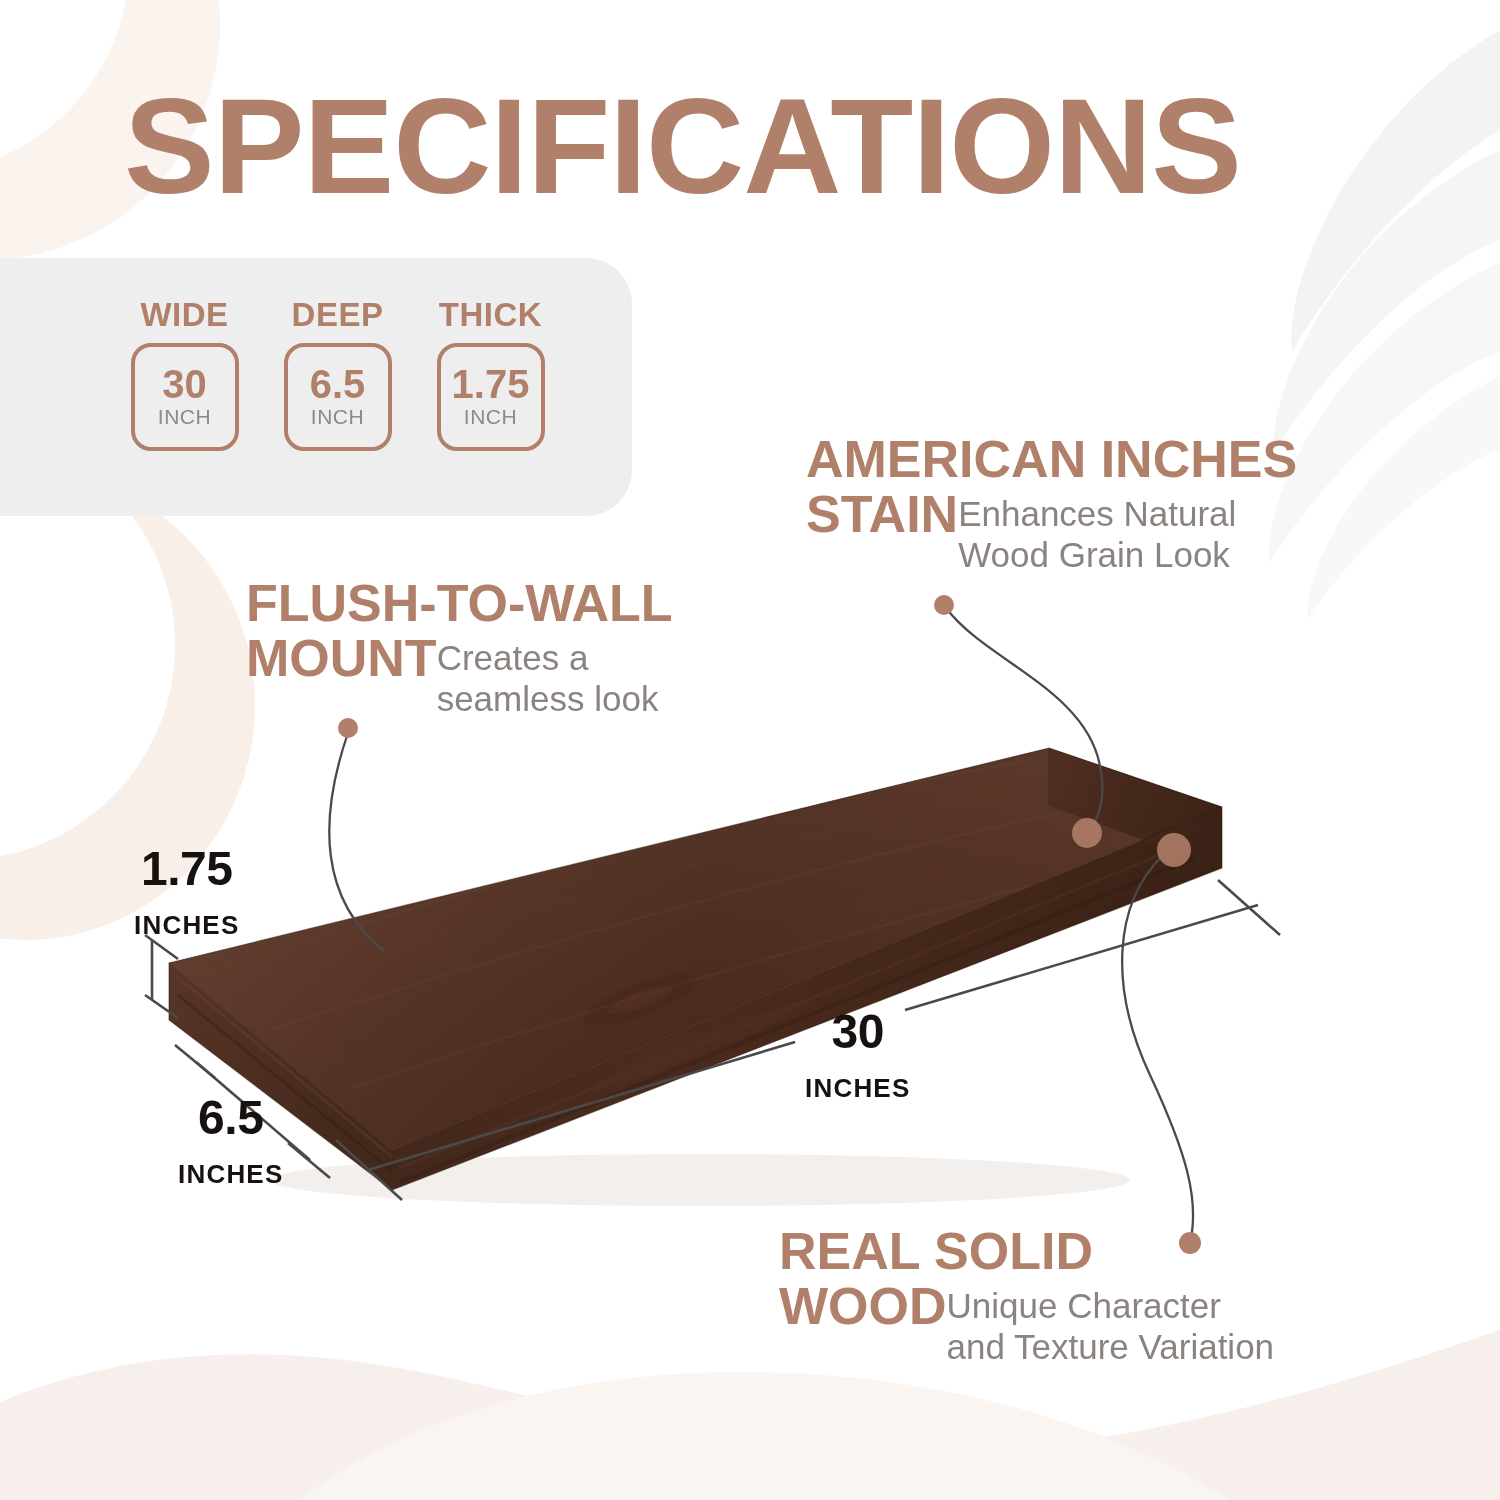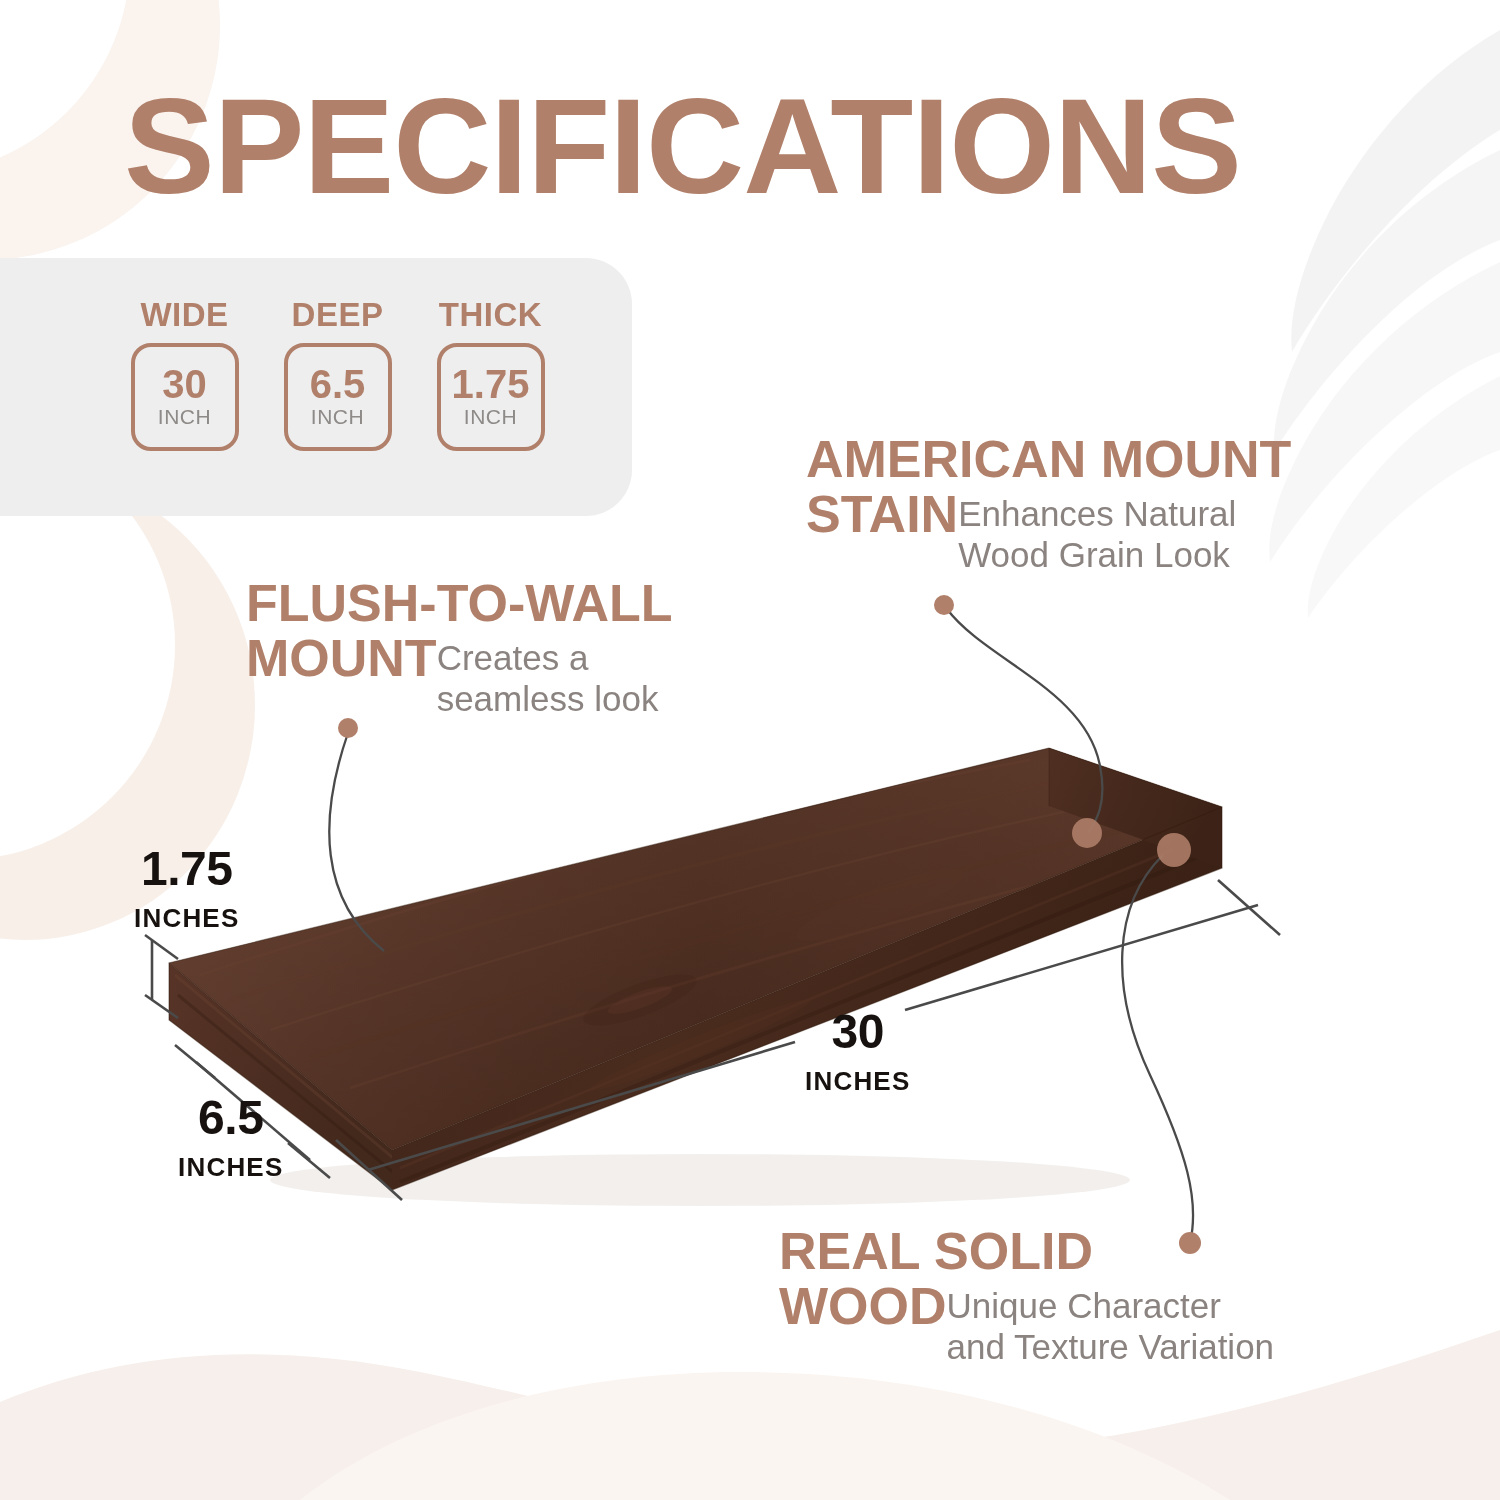--- a/index.html
+++ b/index.html
@@ -72,21 +72,21 @@
   .co-walnut{left:806px;top:432px;width:660px;}
   .co-walnut .l1{font-size:52px;font-weight:700;color:#b1806a;line-height:1.06;white-space:nowrap;}
   .co-flush{left:246px;top:576px;width:540px;}
   .co-flush .l1{font-size:52px;font-weight:700;color:#b1806a;line-height:1.06;white-space:nowrap;}
   .co-wood{left:779px;top:1224px;width:640px;}
   .co-wood .l1{font-size:52px;font-weight:700;color:#b1806a;line-height:1.06;white-space:nowrap;}
 
   
   .dimlabel{position:absolute;color:#17120f;}
   .dimlabel .num{font-size:48px;font-weight:700;line-height:1;letter-spacing:-0.5px;}
-  .dimlabel .unit{font-size:26px;font-weight:700;letter-spacing:1.2px;display:block;margin-top:10px;}
+  .dimlabel .unit{font-size:26px;font-weight:700;letter-spacing:1.2px;display:block;margin-top:17px;}
 
   .dim-175{left:134px;top:845px;text-align:center;}
   .dim-65{left:178px;top:1094px;text-align:center;}
   .dim-30{left:805px;top:1008px;text-align:center;}
 
   svg.overlay{position:absolute;left:0;top:0;width:1500px;height:1500px;pointer-events:none;}
 </style>
 </head>
 <body>
 
@@ -244,21 +244,21 @@
     <g>
       <circle cx="348" cy="728" r="10" fill="#b1806a"></circle>
       <circle cx="944" cy="605" r="10" fill="#b1806a"></circle>
       <circle cx="1087" cy="833" r="15" fill="#b1806a" opacity="0.88"></circle>
       <circle cx="1174" cy="850" r="17" fill="#b1806a" opacity="0.88"></circle>
       <circle cx="1190" cy="1243" r="11" fill="#b1806a"></circle>
     </g>
   </svg>
 
   <div class="callout co-walnut">
-    <div class="l1">AMERICAN MOUNT</div>
+    <div class="l1">AMERICAN INCHES</div>
     <div class="co-row">
       <div class="l1">STAIN</div>
       <div class="co-desc-block">
         <div class="cdesc">Enhances Natural</div>
         <div class="cdesc">Wood Grain Look</div>
       </div>
     </div>
   </div>
 
   <div class="callout co-wood">

